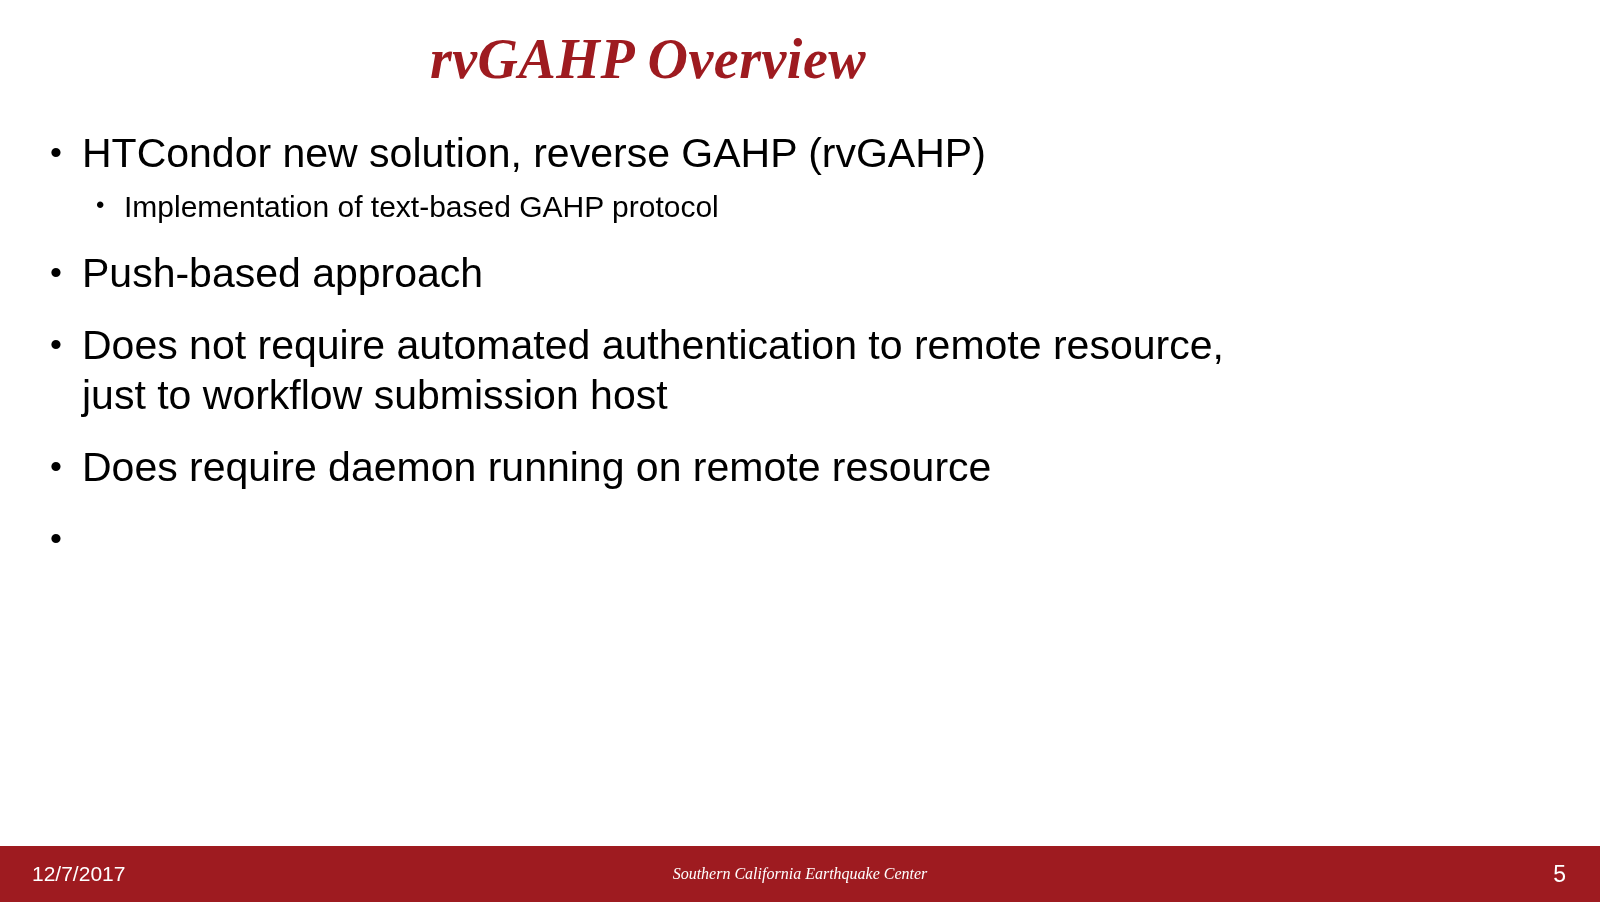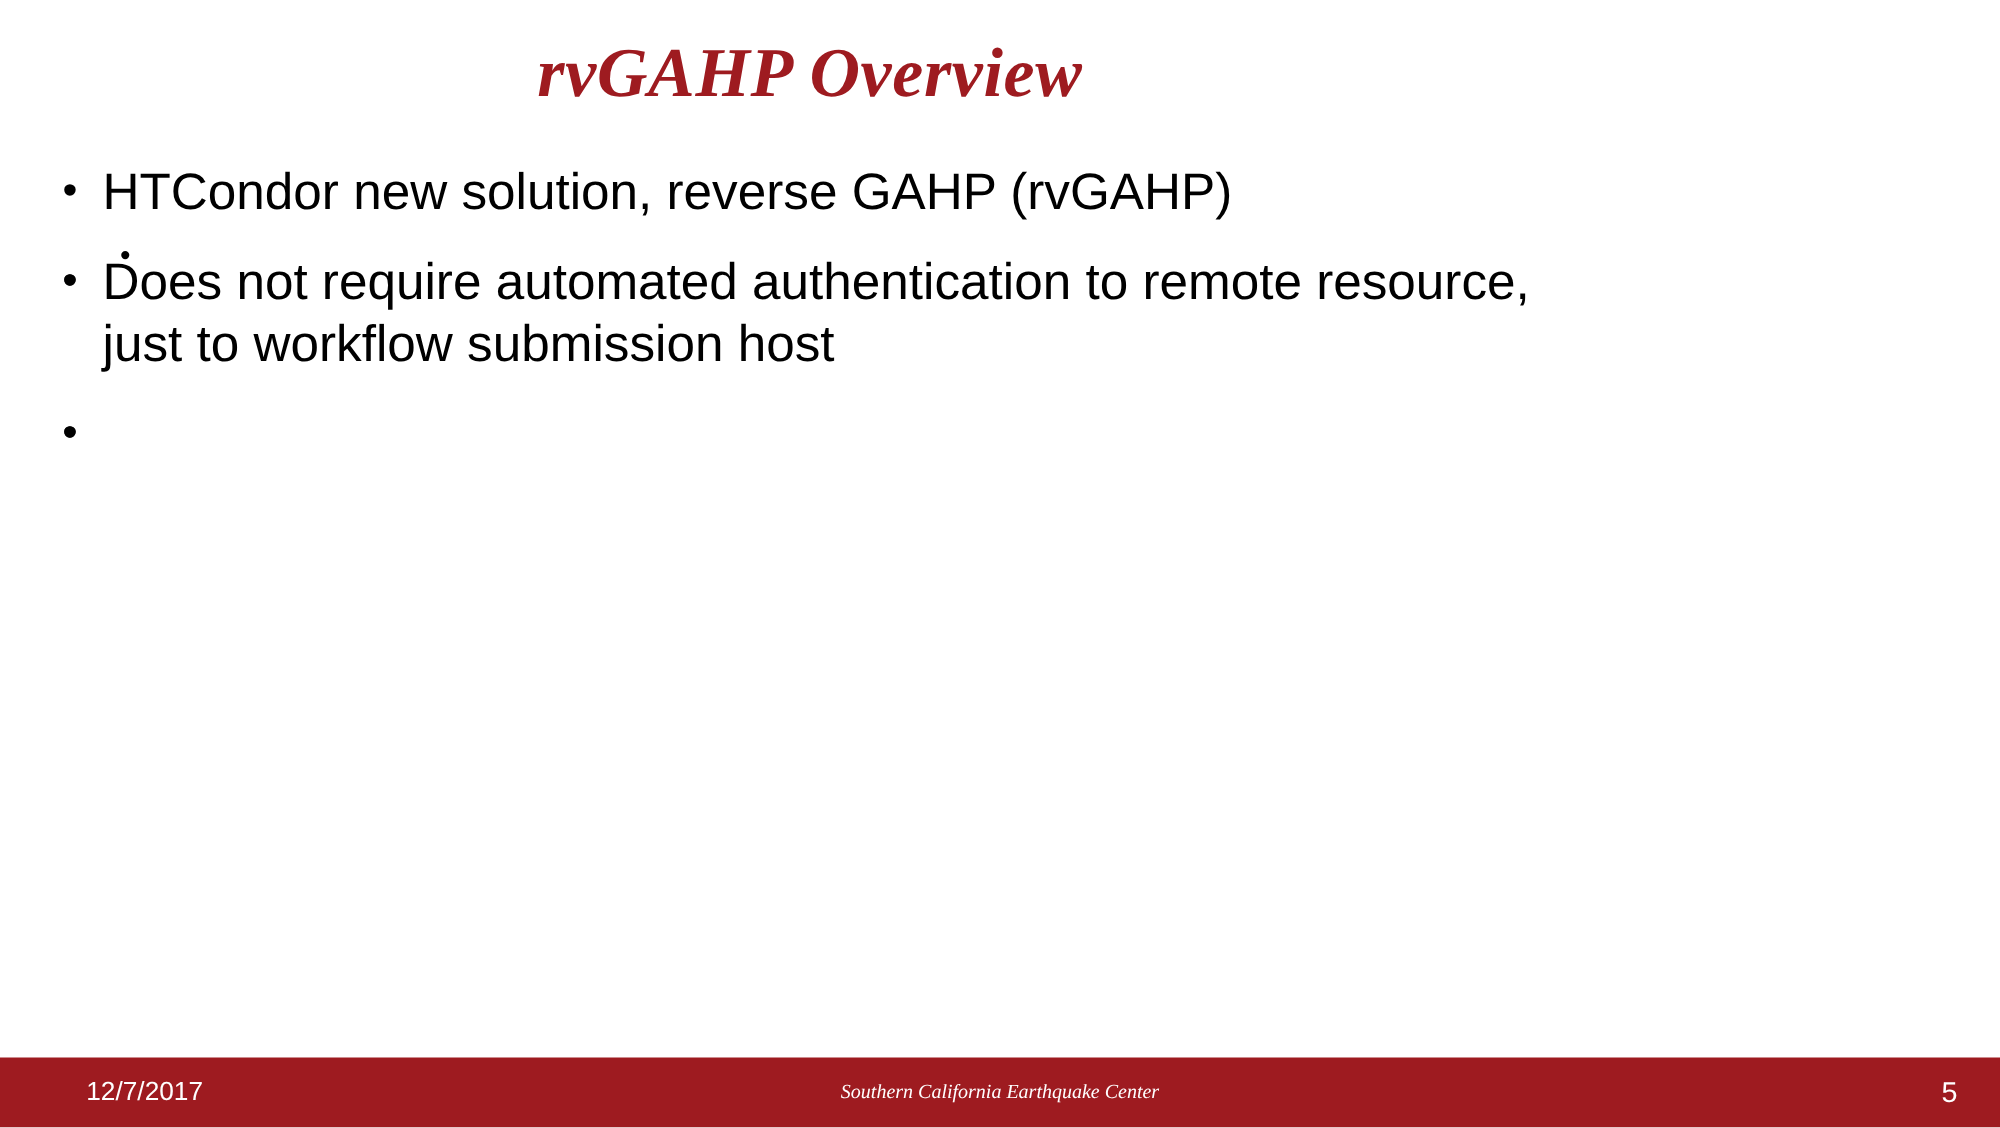--- a/index.html
+++ b/index.html
@@ -88,21 +88,20 @@
     background: #9e1b20;
     color: #ffffff;
   }
   .footer-date {
     position: absolute;
     left: 32px;
     top: 50%;
     transform: translateY(-50%);
     font-size: 21px;
     font-family: "Liberation Sans", sans-serif;
-    margin-left: 37px;
   }
   .footer-center {
     position: absolute;
     left: 0;
     right: 0;
     top: 50%;
     transform: translateY(-50%);
     text-align: center;
     font-family: "Liberation Serif", serif;
     font-style: italic;
@@ -127,35 +126,38 @@
 
   <div class="content">
     <ul class="level1">
 
       <li class="bullet1">
         <span class="dot">•</span>
         <span class="bullet-text">HTCondor new solution, reverse GAHP (rvGAHP)</span>
         <ul class="level2">
           <li class="bullet2">
             <span class="dot">•</span>
+            <span class="bullet-text">Implementation of text-based GAHP protocol</span>
           </li>
         </ul>
       </li>
 
       <li class="bullet1">
         <span class="dot">•</span>
+        <span class="bullet-text">Push-based approach</span>
       </li>
 
       <li class="bullet1">
         <span class="dot">•</span>
         <span class="bullet-text">Does not require automated authentication to remote resource, just to workflow submission host</span>
       </li>
 
       <li class="bullet1">
         <span class="dot">•</span>
+        <span class="bullet-text">Does require daemon running on remote resource</span>
       </li>
 
       <li class="bullet1">
         <span class="dot">•</span>
       </li>
 
     </ul>
   </div>
 
   <div class="footer-bar">

